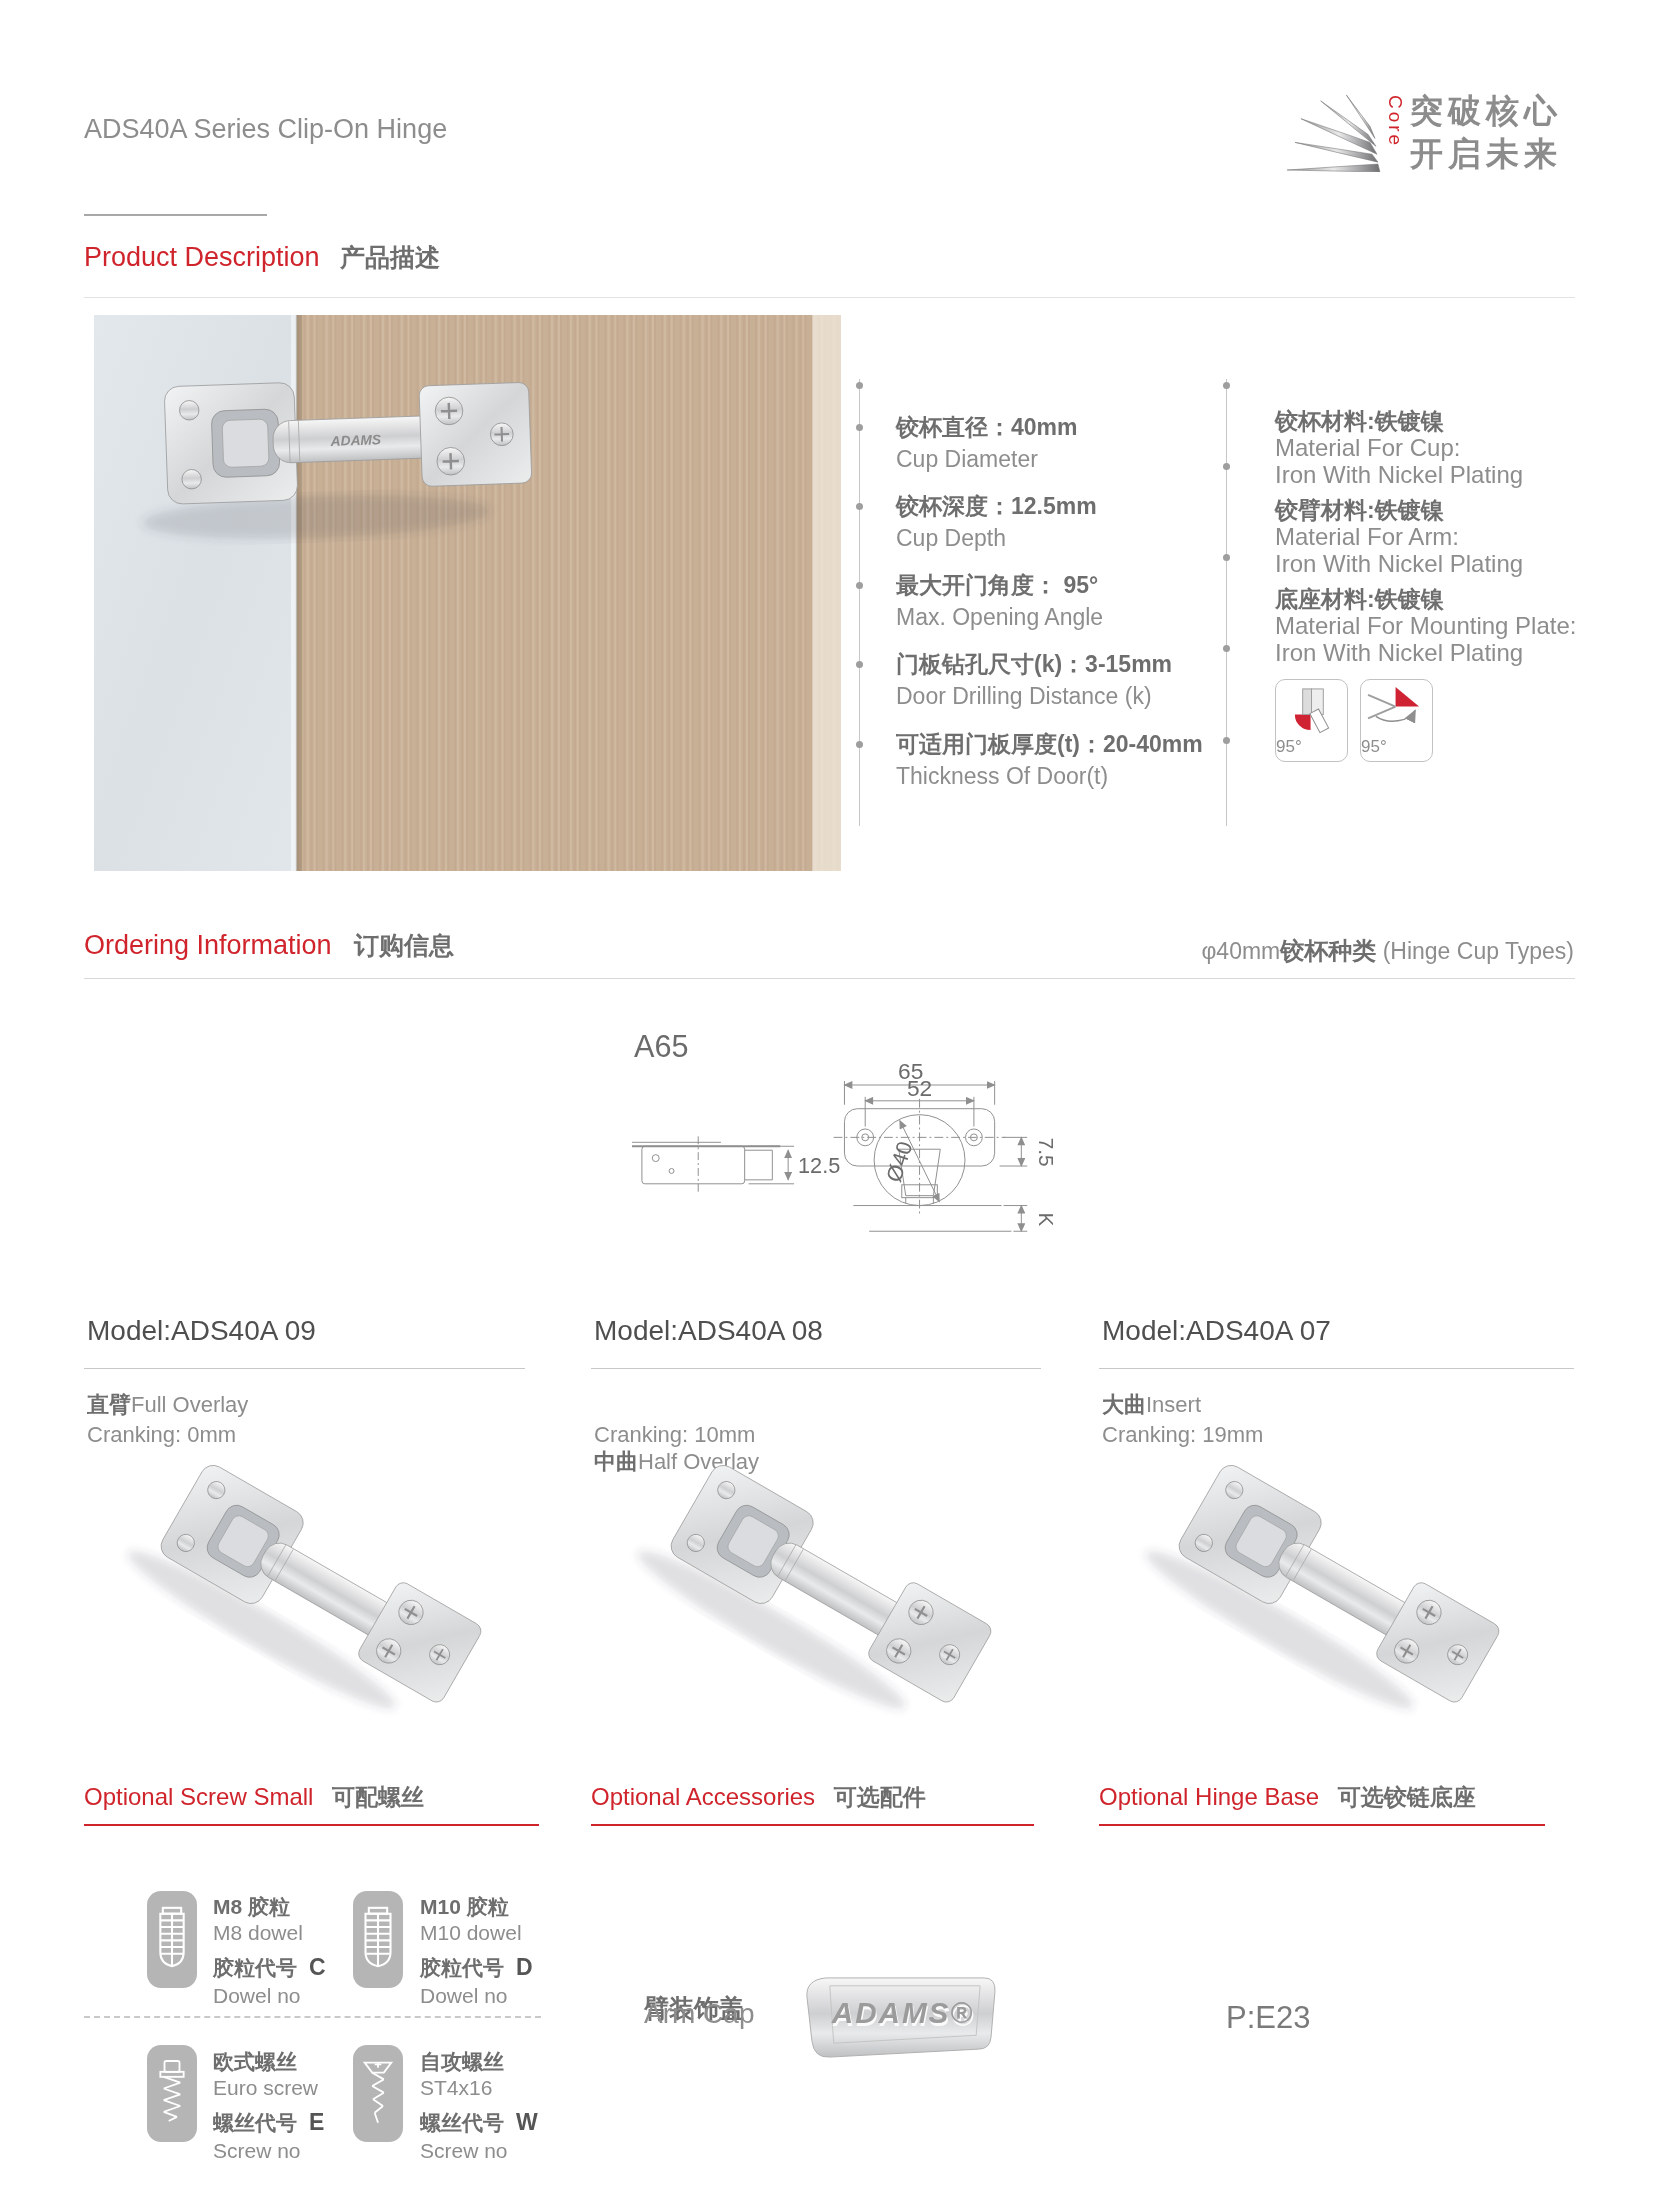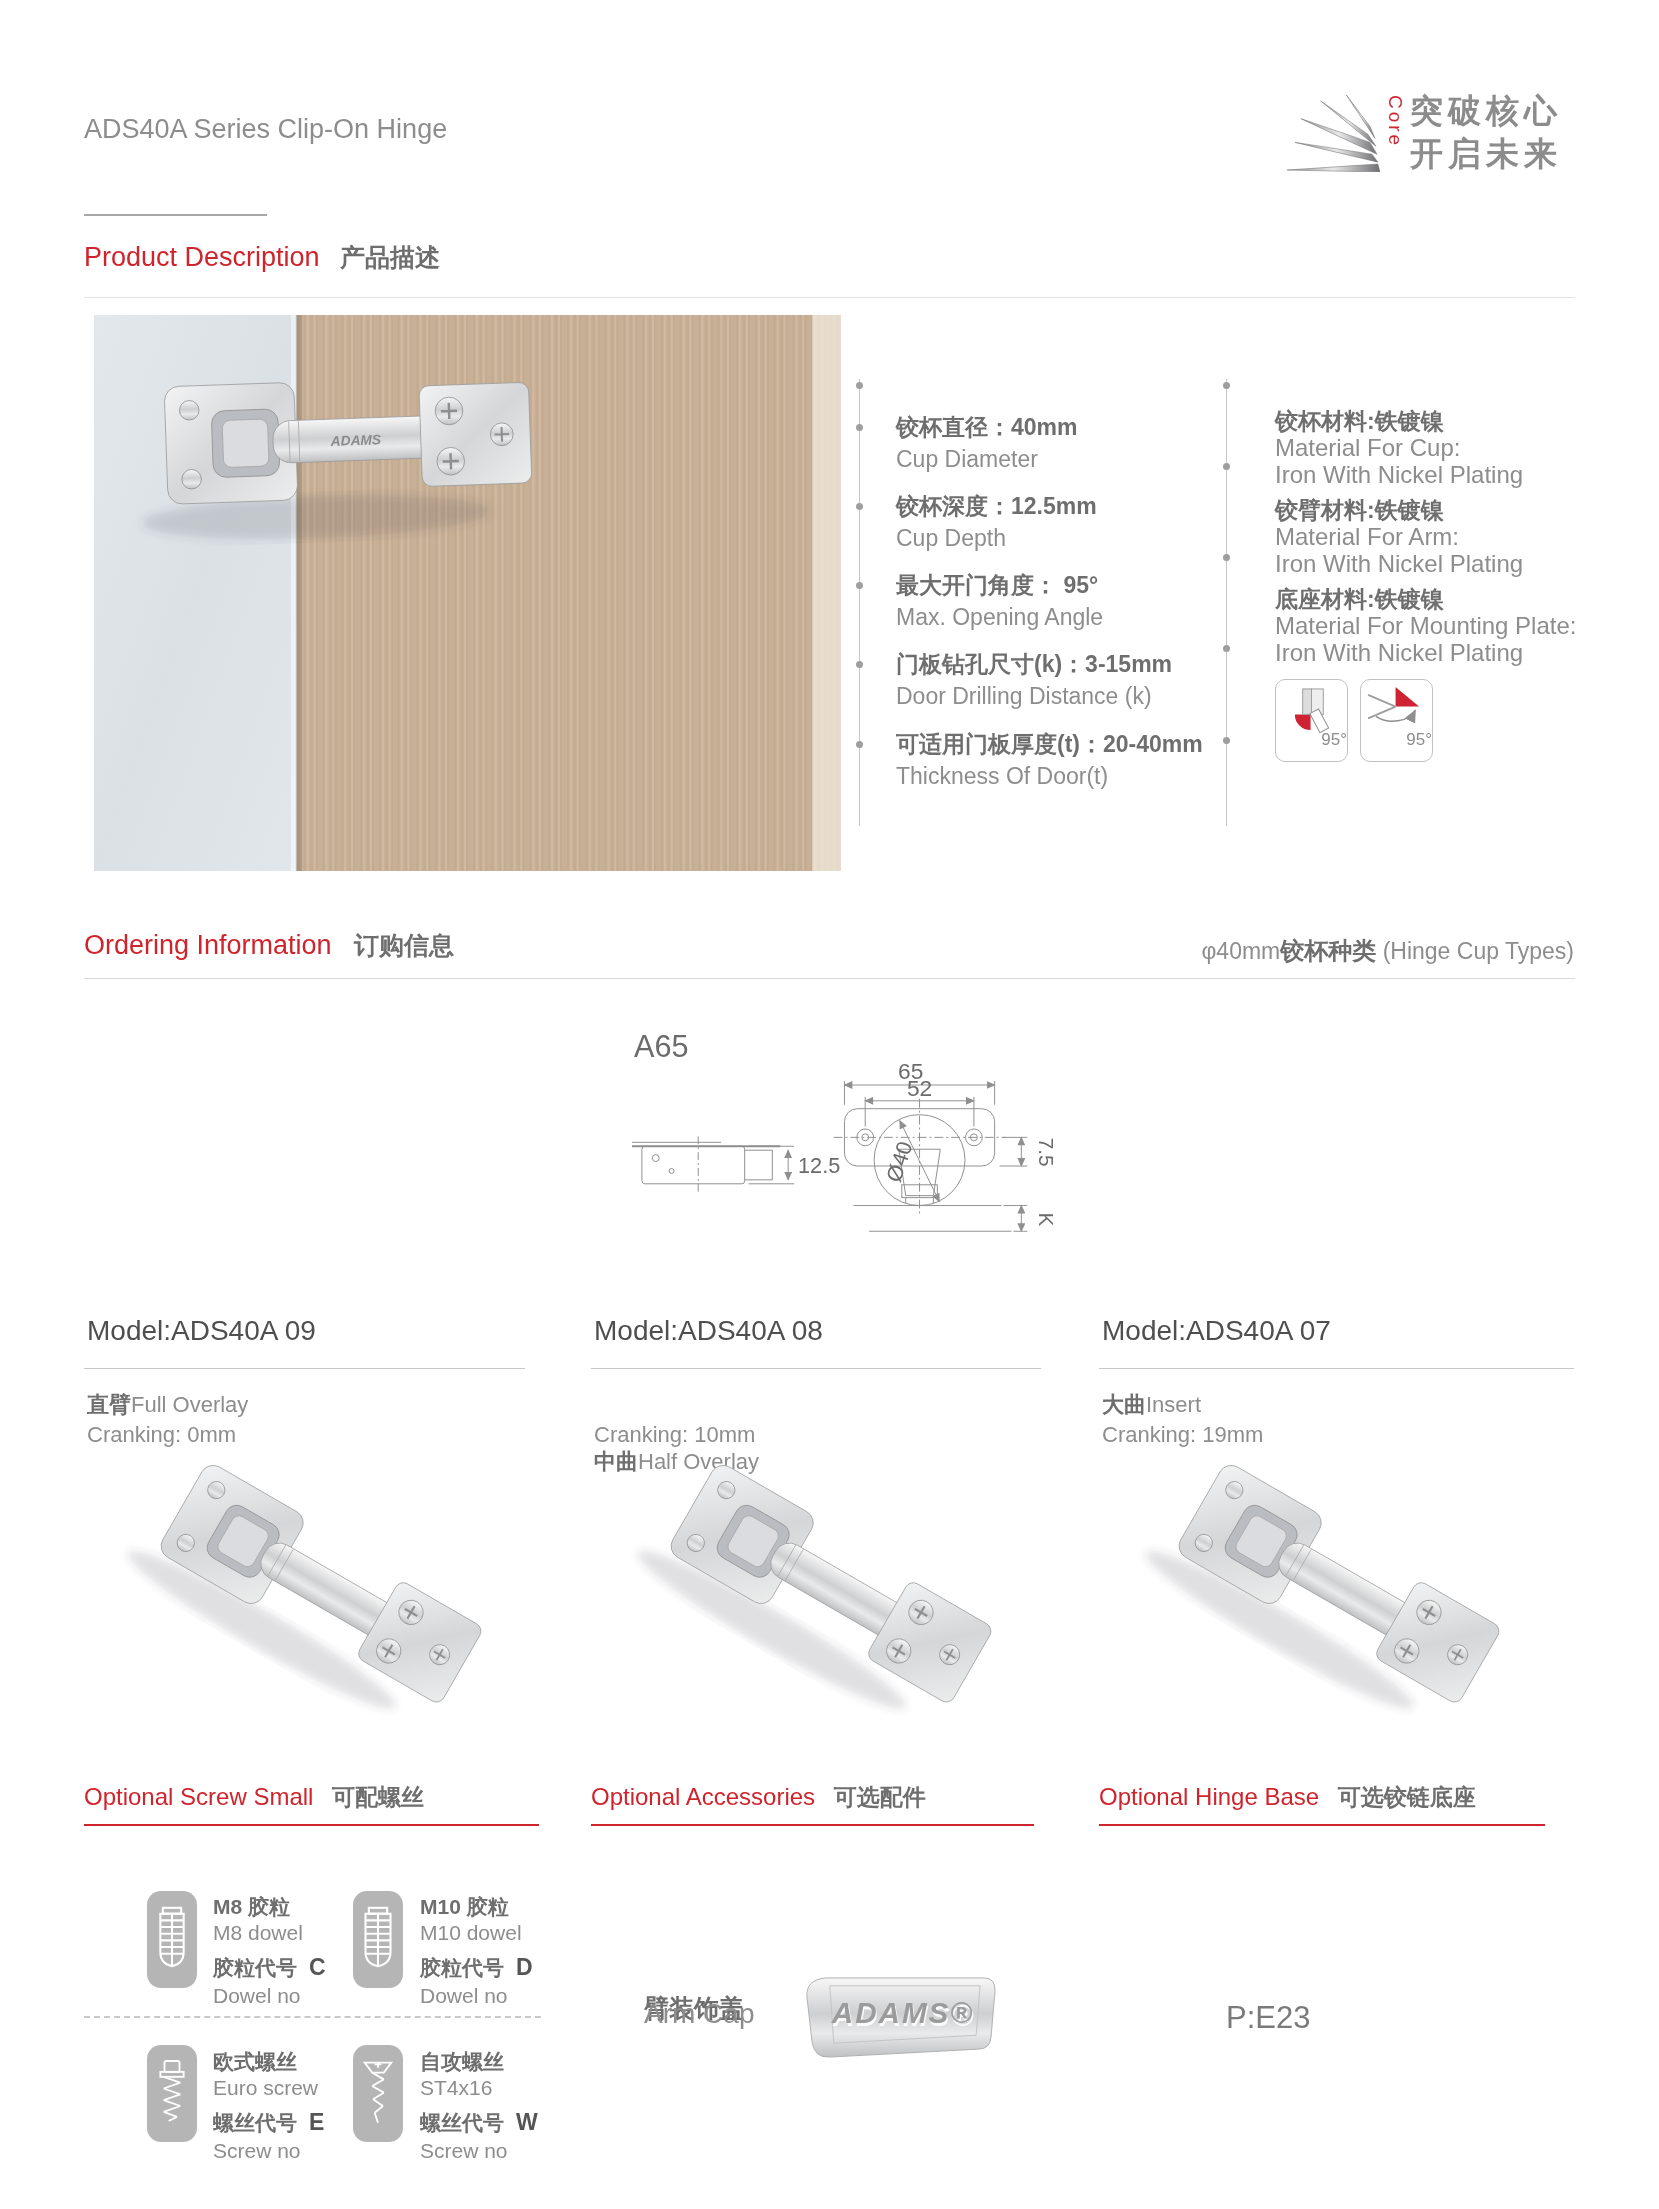--- a/index.html
+++ b/index.html
@@ -8,21 +8,21 @@
   .abs{position:absolute}
   .red{color:#d0242c}
   .cnb{font-weight:bold;color:#6e6e6e}
   .en{color:#8d8d8d}
   .hline{position:absolute;height:1px;background:#e2e2e2}
   .redline{position:absolute;height:2px;background:#d0242c}
   .grayline{position:absolute;height:1px;background:#c8c8c8}
   .vline{position:absolute;width:1px;background:#c6c6c6}
   .dot{position:absolute;width:7px;height:7px;border-radius:50%;background:#9e9e9e;margin-left:-3px}
   .badge{position:absolute;width:73px;height:83px;border:1px solid #c2c2c2;border-radius:10px;
-         display:flex;flex-direction:column;align-items:flex-end;justify-content:flex-end;padding-bottom:12px;box-sizing:border-box}
+         display:flex;flex-direction:column;align-items:flex-start;justify-content:flex-end;padding-bottom:5px;box-sizing:border-box}
   .badge-label{font-size:17px;color:#8d8d8d;line-height:18px}
   .badge svg{position:absolute;top:5px;left:5px}
   .icon-tile{position:absolute;width:50px;height:97px;background:#b5b5b5;border-radius:14px;
              display:flex;align-items:center;justify-content:center}
   .feature{display:flex;flex-direction:column;align-items:center;line-height:26px;white-space:nowrap}
   .feature .cnb{font-size:21px}
   .feature .en{font-size:20px}
   .spec-item{position:absolute;left:896px;white-space:nowrap}
   .spec-item .cnb{font-size:23px;display:block;line-height:26px}
   .spec-item .en{font-size:23px;display:block;line-height:26px;margin-top:6px}

